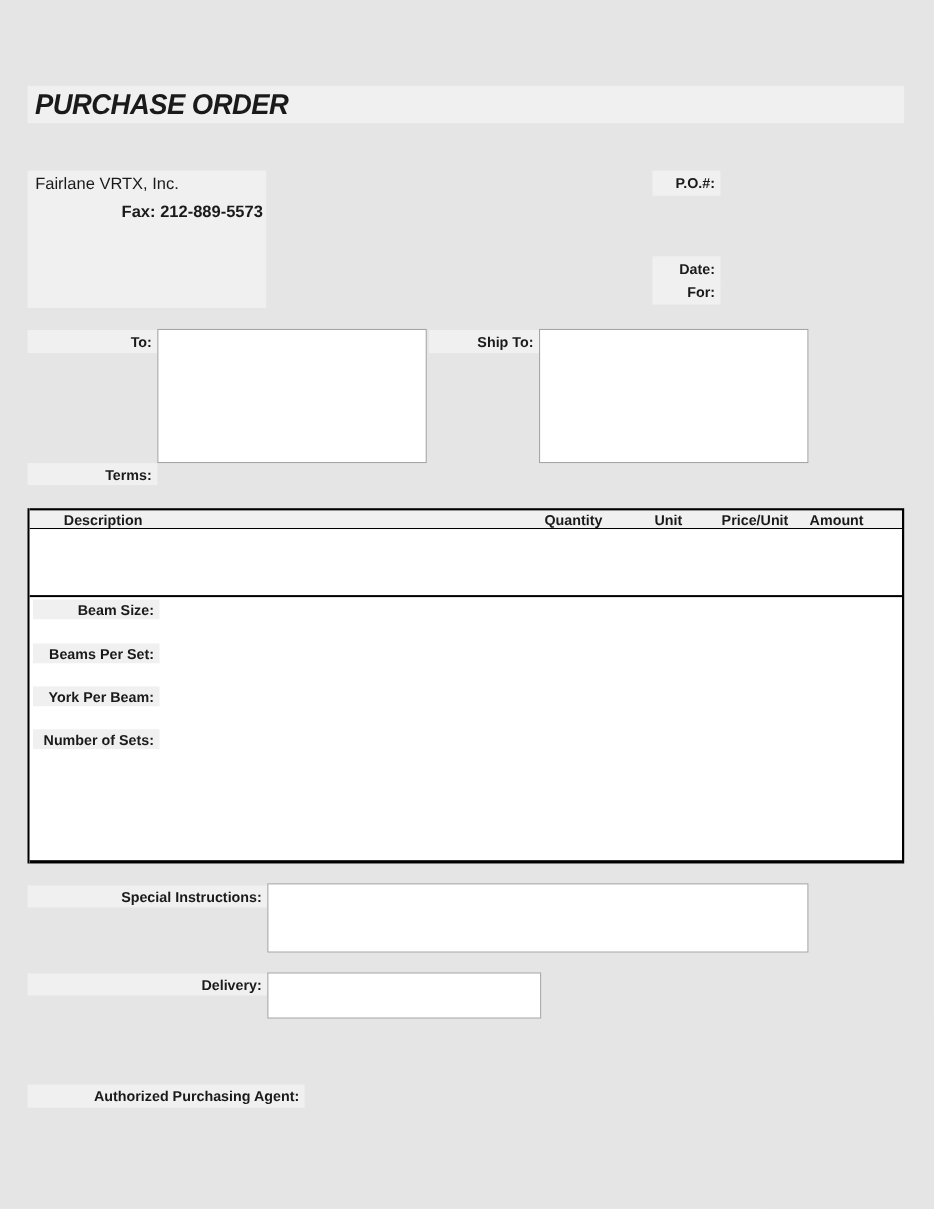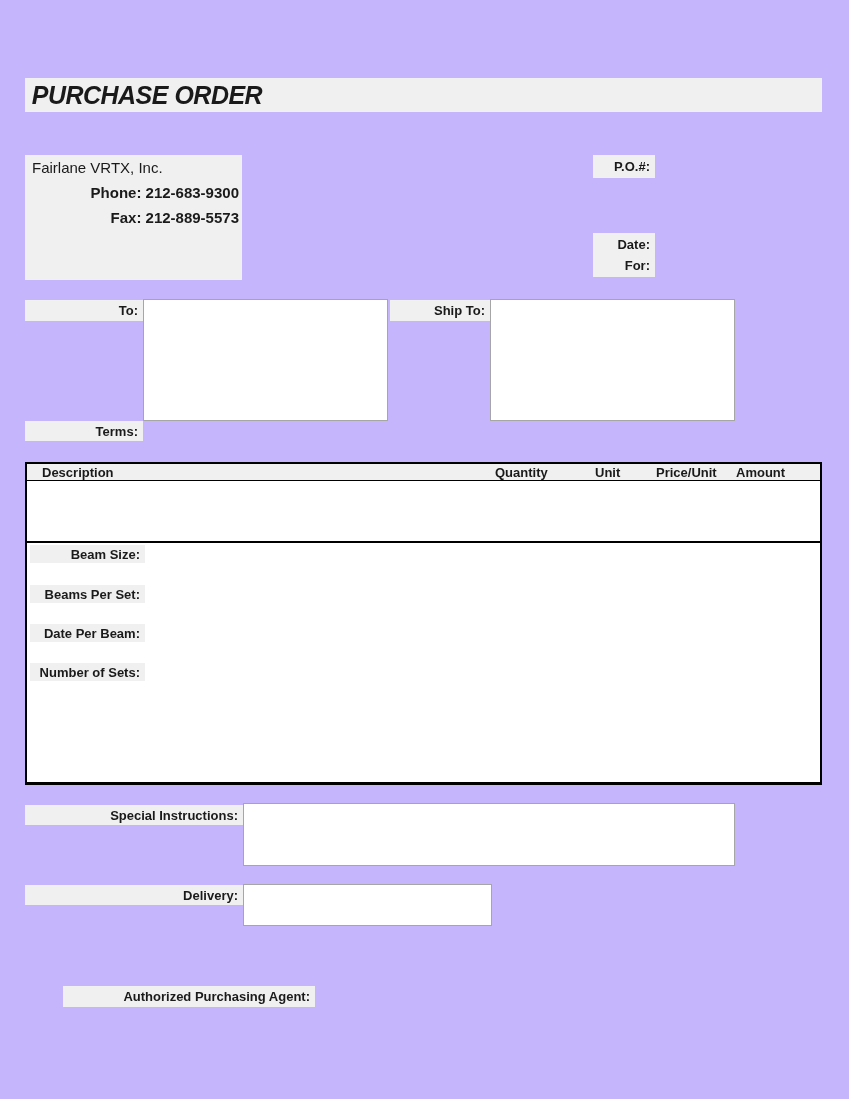--- a/index.html
+++ b/index.html
@@ -1,17 +1,17 @@
 <!DOCTYPE html>
 <html><head>
 <meta charset="utf-8">
 <style>
   html,body { margin:0; padding:0; background:#ffffff; }
   .page {
-    position:relative; width:849px; height:1099px; background:#c4b5fd;
+    position:relative; width:849px; height:1099px; background:#e5e5e5;
     font-family:"Liberation Sans", sans-serif; color:#1a1a1a; overflow:hidden;
   }
   .abs { position:absolute; box-sizing:border-box; }
 
   
   .glabel {
     background:#f0f0f0; font-weight:bold; font-size:13px; color:#1a1a1a;
     display:flex; align-items:center; justify-content:flex-end;
     padding-right:5px; white-space:pre;
   }
@@ -53,56 +53,55 @@
 <body>
 
 <div class="page">
 
   <div class="abs title-bar">
     <span class="title-text">PURCHASE ORDER</span>
   </div>
 
   <div class="abs company">
     <div class="line">Fairlane VRTX, Inc.</div>
-    <div class="line r">Phone: 212-683-9300</div>
     <div class="line r">Fax: 212-889-5573</div>
   </div>
 
   <div class="abs glabel meta-label" style="top:155px;">P.O.#:</div>
   <div class="abs glabel meta-label" style="top:205px;margin-top:28px;">Date:</div>
   <div class="abs glabel meta-label" style="top:254px;">For:</div>
 
   <div class="abs glabel" style="left:25px; top:300px; width:118px; height:21px;">To:</div>
   <div class="abs wbox" style="left:143px; top:299px; width:245px; height:122px;"></div>
 
   <div class="abs glabel" style="left:390px; top:300px; width:100px; height:21px;">Ship To:</div>
   <div class="abs wbox" style="left:490px; top:299px; width:245px; height:122px;"></div>
 
   <div class="abs glabel" style="left:25px; top:421px; width:118px; height:20px;">Terms:</div>
 
   <div class="abs items-table">
     <div class="thead">
-      <span style="left:3px;padding-left:12px;">Description</span>
+      <span style="left:19px;padding-left:12px;">Description</span>
       <span style="left:468px;">Quantity</span>
       <span style="left:568px;">Unit</span>
       <span style="left:629px;">Price/Unit</span>
       <span style="left:709px;">Amount</span>
     </div>
 
     <div class="trow-empty"></div>
 
     <div class="beam-section">
       <div class="abs glabel beam-label" style="top:2px;">Beam Size:</div>
       <div class="abs glabel beam-label" style="top:42px;">Beams Per Set:</div>
-      <div class="abs glabel beam-label" style="top:81px;">Date Per Beam:</div>
+      <div class="abs glabel beam-label" style="top:81px;">York Per Beam:</div>
       <div class="abs glabel beam-label" style="top:120px;">Number of Sets:</div>
     </div>
   </div>
 
   <div class="abs glabel footer-label" style="top:805px;">Special Instructions:</div>
   <div class="abs wbox" style="left:243px; top:803px; width:492px; height:63px;"></div>
 
   <div class="abs glabel footer-label" style="top:885px;">Delivery:</div>
   <div class="abs wbox" style="left:243px; top:884px; width:249px; height:42px;"></div>
 
-  <div class="abs glabel" style="left:25px; top:986px; width:252px; height:21px;margin-left:38px;">Authorized Purchasing Agent:</div>
+  <div class="abs glabel" style="left:25px; top:986px; width:252px; height:21px;">Authorized Purchasing Agent:</div>
 
 </div>
 
 </body></html>

